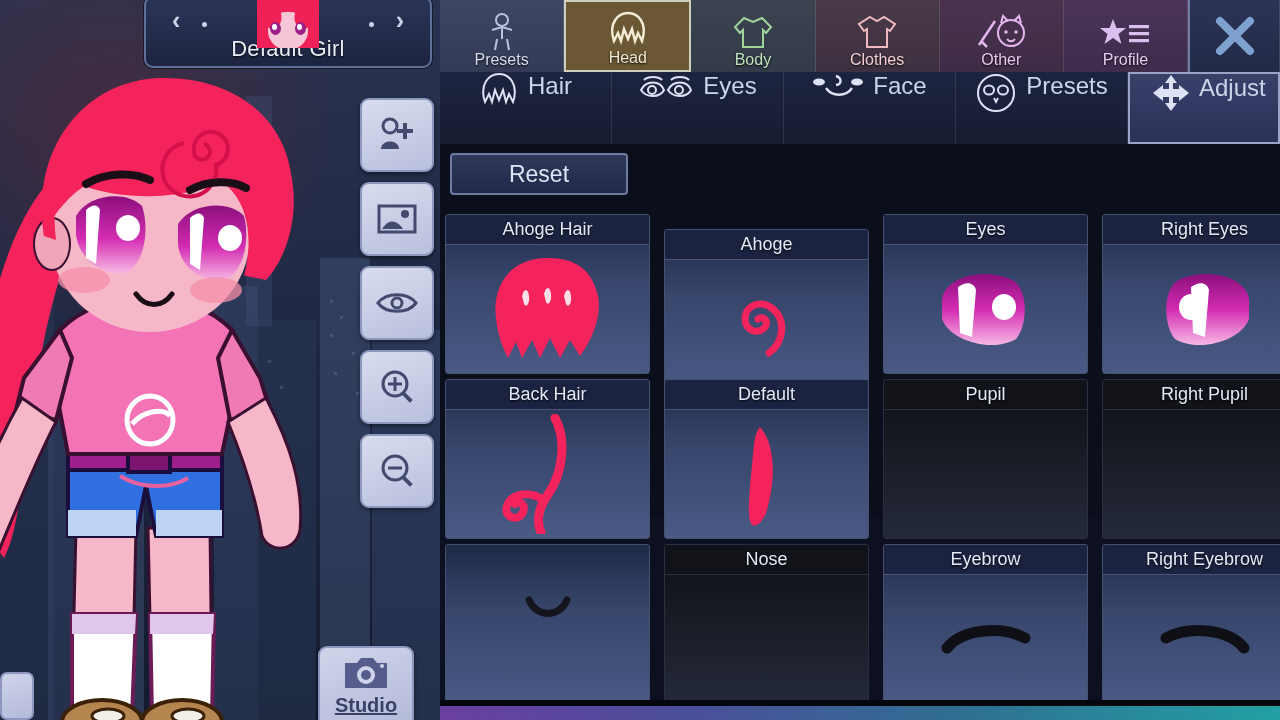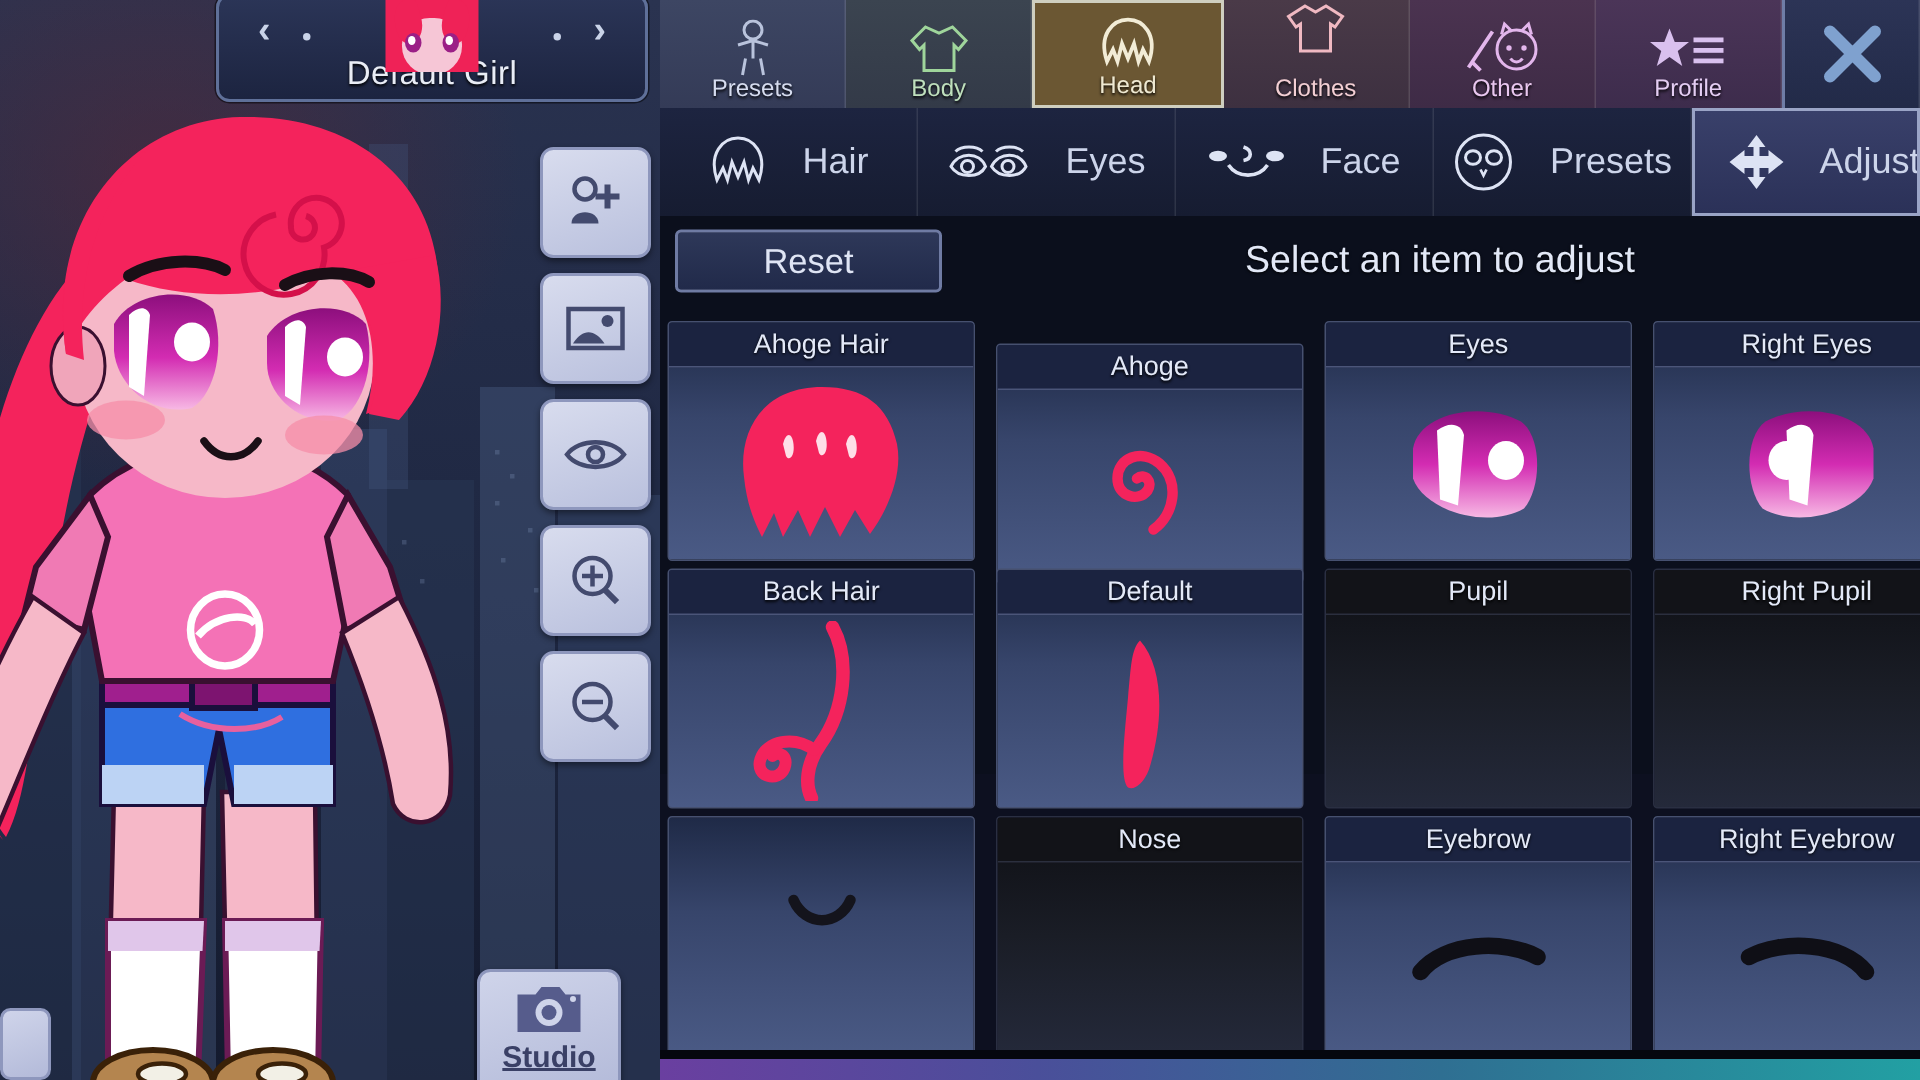--- a/index.html
+++ b/index.html
@@ -87,37 +87,37 @@
     padding-bottom:4px;
     border-right:1px solid rgba(255,255,255,.13);
   }
   .cat .cl { font-size:16px; line-height:17px; text-shadow:0 1px 2px #000; }
   .cat.c0 { background:linear-gradient(180deg,#3d4663,#343b57); }
   .cat.c0 .cl { color:#d6dcef; } .cat.c0 .ic { color:#b9c3dc; }
   .cat.c1 { background:linear-gradient(180deg,#3b4450,#333a48); }
   .cat.c1 .cl { color:#bfe0bd; } .cat.c1 .ic { color:#9fd59b; }
   .cat.c2 { background:#6b5733; border:2px solid #cfcfc0; }
   .cat.c2 .cl { color:#efe9d2; } .cat.c2 .ic { color:#f2ecd6; }
-  .cat.c3 { background:linear-gradient(180deg,#4a3a48,#3d3040);justify-content:space-between; }
+  .cat.c3 { background:linear-gradient(180deg,#4a3a48,#3d3040); }
   .cat.c3 .cl { color:#f3cfd4; } .cat.c3 .ic { color:#f0b9c2; }
   .cat.c4 { background:linear-gradient(180deg,#4b3350,#3e2b46); }
   .cat.c4 .cl { color:#e9c7ef; } .cat.c4 .ic { color:#e3b6ec; }
   .cat.c5 { background:linear-gradient(180deg,#4b3558,#3d2c4c); }
   .cat.c5 .cl { color:#e4cdf3; } .cat.c5 .ic { color:#d9c0ee; }
   .cat.close {
     flex:0 0 92px; background:linear-gradient(180deg,#2c3456,#222a48);
     border-left:2px solid #6f7da6; justify-content:center; padding-bottom:0;
   }
   .cat .ic { height:38px; display:flex; align-items:flex-end; justify-content:center; }
 
   
   .subs { position:absolute; left:0; top:72px; width:840px; height:72px; display:flex;
           background:#161c33; }
   .sub {
-    flex:1 1 0; display:flex; align-items:center; justify-content:center; gap:23px;
+    flex:1 1 0; display:flex; align-items:flex-start; justify-content:center; gap:9px;
     border-right:1px solid rgba(255,255,255,.10);
     background:linear-gradient(180deg,#1d2440,#161c31);
     color:#ccd4ea; font-size:24px;
   }
   .sub.sel { background:linear-gradient(180deg,#39406a,#2b3158); border:2px solid #9aa4c6; }
   .sub.last { flex:0 0 152px; justify-content:flex-start; padding-left:22px; overflow:hidden; }
   .sub .si { color:#dde3f4; display:flex; align-items:center; }
 
   
   .resetrow { position:absolute; left:0; top:144px; width:840px; height:58px; }
@@ -332,35 +332,35 @@
     <div class="cats">
       <div class="cat c0">
         <div class="ic">
           <svg width="34" height="38" viewBox="0 0 34 38">
               <circle cx="17" cy="7" r="6" fill="none" stroke="currentColor" stroke-width="2"></circle>
               <path d="M17 13 V26 M7 17 L17 14 L27 17 M12 26 L10 37 M22 26 L24 37" stroke="currentColor" stroke-width="2" fill="none"></path>
             </svg>
         </div>
         <div class="cl">Presets</div>
       </div>
+      <div class="cat c2">
+        <div class="ic">
+          <svg width="40" height="38" viewBox="0 0 40 38">
+              <path d="M6 30 C0 12, 10 2, 20 2 C30 2, 40 12, 34 30 L30 22 L27 30 L24 18 L20 28 L16 18 L13 30 L10 22 Z" fill="none" stroke="currentColor" stroke-width="2.5"></path>
+            </svg>
+        </div>
+        <div class="cl">Head</div>
+      </div>
       <div class="cat c1">
         <div class="ic">
           <svg width="44" height="38" viewBox="0 0 44 38">
               <path d="M13 5 L22 9 L31 5 L40 14 L35 20 L32 17 L32 34 H12 V17 L9 20 L4 14 Z" fill="none" stroke="currentColor" stroke-width="2"></path>
             </svg>
         </div>
         <div class="cl">Body</div>
-      </div>
-      <div class="cat c2">
-        <div class="ic">
-          <svg width="40" height="38" viewBox="0 0 40 38">
-              <path d="M6 30 C0 12, 10 2, 20 2 C30 2, 40 12, 34 30 L30 22 L27 30 L24 18 L20 28 L16 18 L13 30 L10 22 Z" fill="none" stroke="currentColor" stroke-width="2.5"></path>
-            </svg>
-        </div>
-        <div class="cl">Head</div>
       </div>
       <div class="cat c3">
         <div class="ic">
           <svg width="42" height="38" viewBox="0 0 42 38">
               <path d="M14 4 L21 8 L28 4 L39 11 L34 18 L31 16 V34 H11 V16 L8 18 L3 11 Z" fill="none" stroke="currentColor" stroke-width="2"></path>
             </svg>
         </div>
         <div class="cl">Clothes</div>
       </div>
       <div class="cat c4">
@@ -443,21 +443,20 @@
           <svg width="38" height="38" viewBox="0 0 38 38">
               <path d="M19 1 L25 9 H21 V15 H27 V11 L37 19 L27 27 V23 H21 V29 H25 L19 37 L13 29 H17 V23 H11 V27 L1 19 L11 11 V15 H17 V9 H13 Z" fill="currentColor"></path>
             </svg>
         </span>
         <span>Adjust</span>
       </div>
     </div>
 
     <div class="resetrow">
       <div class="resetbtn">Reset</div>
-      <div class="hint">Select an item to adjust</div>
     </div>
 
     <div class="grid">
 
       <div class="cell" style="left:0px;   top:0px;">
         <div class="hd">Ahoge Hair</div>
         <div class="bd">
           <svg width="120" height="110" viewBox="0 0 120 110">
             <path d="M60 4 C20 4, 4 34, 8 64 C10 84, 16 96, 20 104 L28 88 L34 104 L44 86 L52 104 L62 84 L72 104 L82 86 L92 102 C104 86, 114 62, 110 42 C104 16, 88 4, 60 4 Z" fill="#f4235c"></path>
             <path d="M34 42 C36 34, 40 34, 41 42 C42 50, 38 54, 36 50 Z" fill="#fff" opacity=".85"></path>

